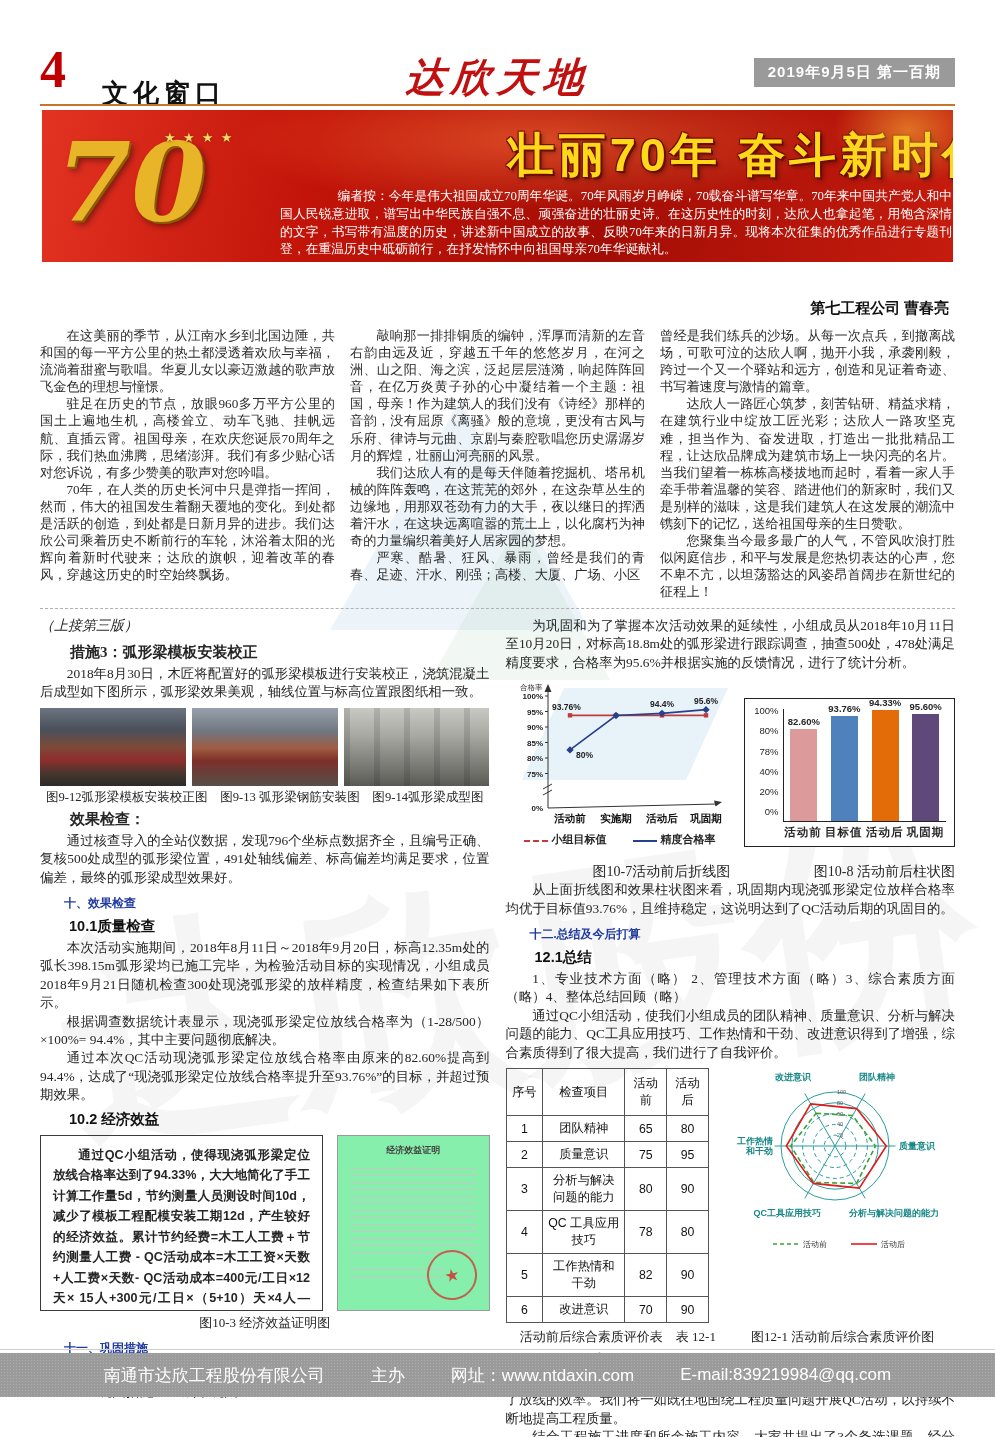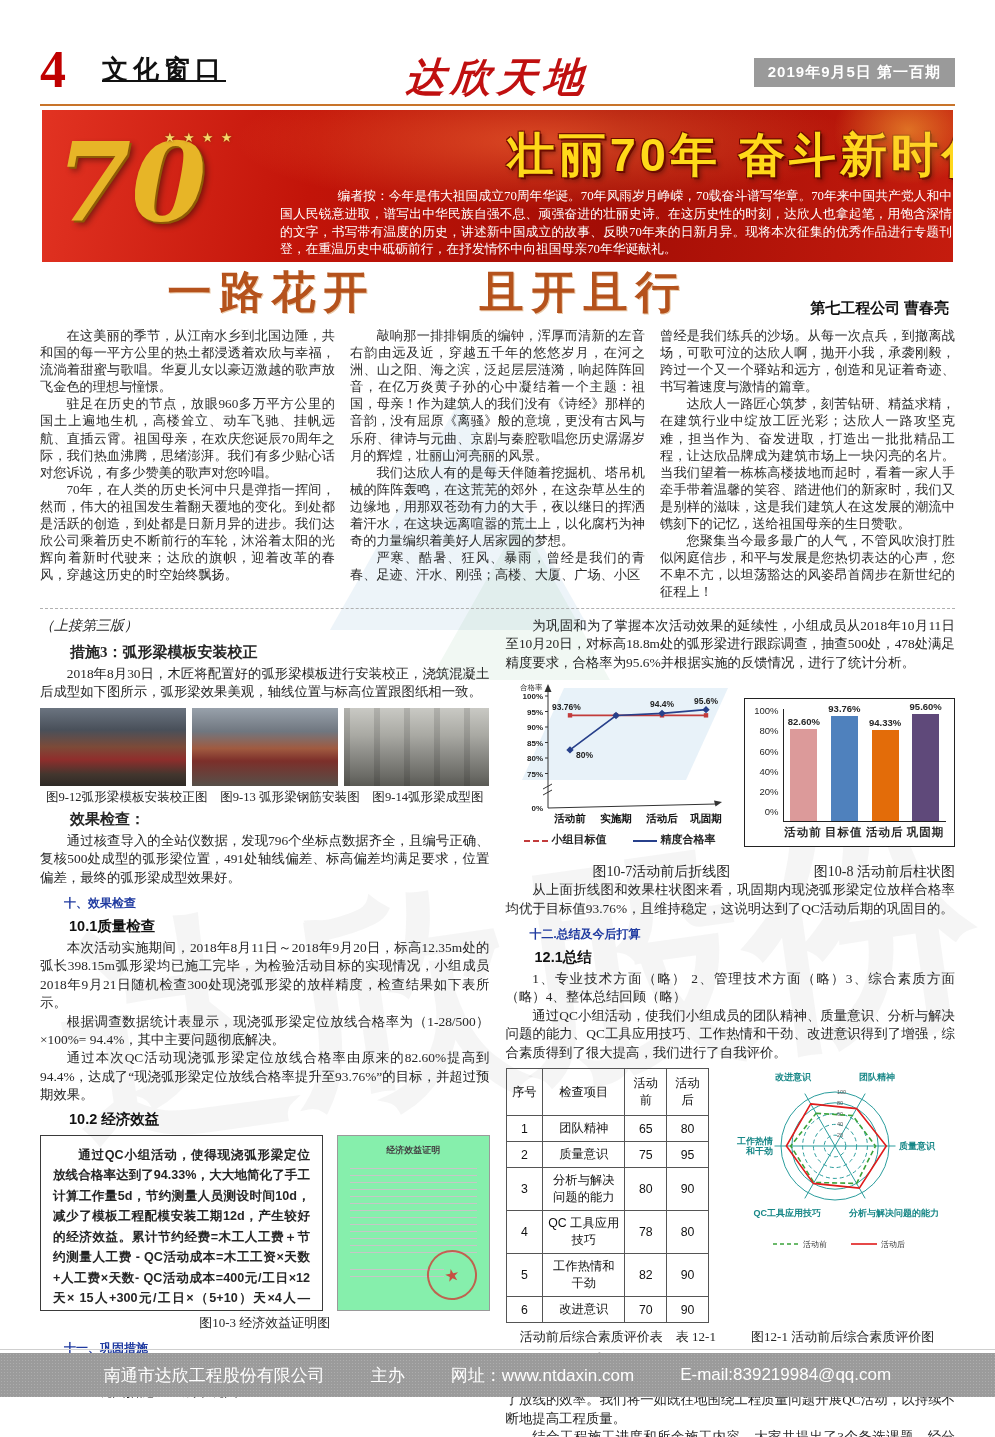--- a/index.html
+++ b/index.html
@@ -3,22 +3,22 @@
 <meta charset="utf-8">
 <style>
   html,body{margin:0;padding:0;background:#e8e8e8;}
   .page{position:relative;width:995px;height:1437px;margin:0 auto;background:#fff;
         font-family:"Liberation Serif",serif;color:#262626;overflow:hidden;}
 
   
   .header{position:absolute;top:50px;left:40px;right:40px;height:52px;}
   .pageno{position:absolute;left:0;top:-6px;font-family:"Liberation Serif",serif;
           font-size:52px;font-weight:bold;color:#c00000;line-height:52px;}
-  .section-name{position:absolute;left:62px;top:2px;font-size:26px;font-weight:bold;
-          letter-spacing:5px;color:#111;text-decoration:underline;}
+  .section-name{position:absolute;left:62px;top:26px;font-size:26px;font-weight:bold;
+          letter-spacing:5px;color:#111;}
   .masthead{position:absolute;left:0;right:0;top:0;text-align:center;font-size:40px;
           font-weight:bold;font-style:italic;color:#c01010;
           font-family:"DejaVu Serif",serif;letter-spacing:6px;transform:skewX(-4deg);}
   .datebox{position:absolute;right:0;top:8px;background:#9a9a9a;color:#fff;
           font-family:"Liberation Sans",sans-serif;font-size:15px;font-weight:bold;
           padding:5px 14px;letter-spacing:1px;}
   .head-rule{position:absolute;top:104px;left:40px;right:40px;border-top:2px solid #c8742a;}
 
   
   .banner{position:absolute;top:110px;left:42px;right:42px;height:152px;overflow:hidden;
@@ -160,21 +160,20 @@
   <div class="banner">
     <div class="emblem">
       <div class="emblem-70">70</div>
       <div class="emblem-stars">★ ★ ★ ★</div>
     </div>
     <div class="banner-title">壮丽70年  奋斗新时代</div>
     <div class="banner-note">编者按：今年是伟大祖国成立70周年华诞。70年风雨岁月峥嵘，70载奋斗谱写华章。70年来中国共产党人和中国人民锐意进取，谱写出中华民族自强不息、顽强奋进的壮丽史诗。在这历史性的时刻，达欣人也拿起笔，用饱含深情的文字，书写带有温度的历史，讲述新中国成立的故事、反映70年来的日新月异。现将本次征集的优秀作品进行专题刊登，在重温历史中砥砺前行，在抒发情怀中向祖国母亲70年华诞献礼。</div>
   </div>
 
   <div class="headline-wrap">
-    <div class="headline">一路花开　　且开且行</div>
     <div class="byline">第七工程公司 曹春亮</div>
   </div>
 
   <div class="columns">
     <div class="col">
       <p>在这美丽的季节，从江南水乡到北国边陲，共和国的每一平方公里的热土都浸透着欢欣与幸福，流淌着甜蜜与歌唱。华夏儿女以豪迈激越的歌声放飞金色的理想与憧憬。</p>
       <p>驻足在历史的节点，放眼960多万平方公里的国土上遍地生机，高楼耸立、动车飞驰、挂帆远航、直插云霄。祖国母亲，在欢庆您诞辰70周年之际，我们热血沸腾，思绪澎湃。我们有多少贴心话对您诉说，有多少赞美的歌声对您吟唱。</p>
       <p>70年，在人类的历史长河中只是弹指一挥间，然而，伟大的祖国发生着翻天覆地的变化。到处都是活跃的创造，到处都是日新月异的进步。我们达欣公司乘着历史不断前行的车轮，沐浴着太阳的光辉向着新时代驶来；达欣的旗帜，迎着改革的春风，穿越这历史的时空始终飘扬。</p>
     </div>
     <div class="col">
@@ -279,35 +278,35 @@
           <div class="lc-legend">
             <span><span class="mk"></span><span>小组目标值</span></span>
             <span><span class="mk blue"></span><span>精度合格率</span></span>
           </div>
         </div>
         <div class="bar-chart-box">
           <div class="bc-inner">
             <div class="bc-yaxis" id="bc-yaxis">
                 <div>100%</div>
                 <div>80%</div>
-                <div>60%</div>
+                <div>78%</div>
                 <div>40%</div>
                 <div>20%</div>
                 <div>0%</div>
               </div>
             <div class="bc-plot" id="bc-plot">
                 <div class="bc-col" style="height: 92.512px;">
                   <div class="bc-val">82.60%</div>
                   <div class="bc-bar" style="height: 100%; background-color: rgb(220, 154, 154);"></div>
                 </div>
                 <div class="bc-col" style="height: 105.011px;">
                   <div class="bc-val">93.76%</div>
                   <div class="bc-bar" style="height: 100%; background-color: rgb(79, 129, 189);"></div>
                 </div>
-                <div class="bc-col" style="height: 91px;">
+                <div class="bc-col" style="height: 111px;">
                   <div class="bc-val">94.33%</div>
                   <div class="bc-bar" style="height: 100%; background-color: rgb(227, 108, 9);"></div>
                 </div>
                 <div class="bc-col" style="height: 107.072px;">
                   <div class="bc-val">95.60%</div>
                   <div class="bc-bar" style="height: 100%; background-color: rgb(95, 73, 122);"></div>
                 </div>
               </div>
           </div>
           <div class="bc-cats" id="bc-cats">

